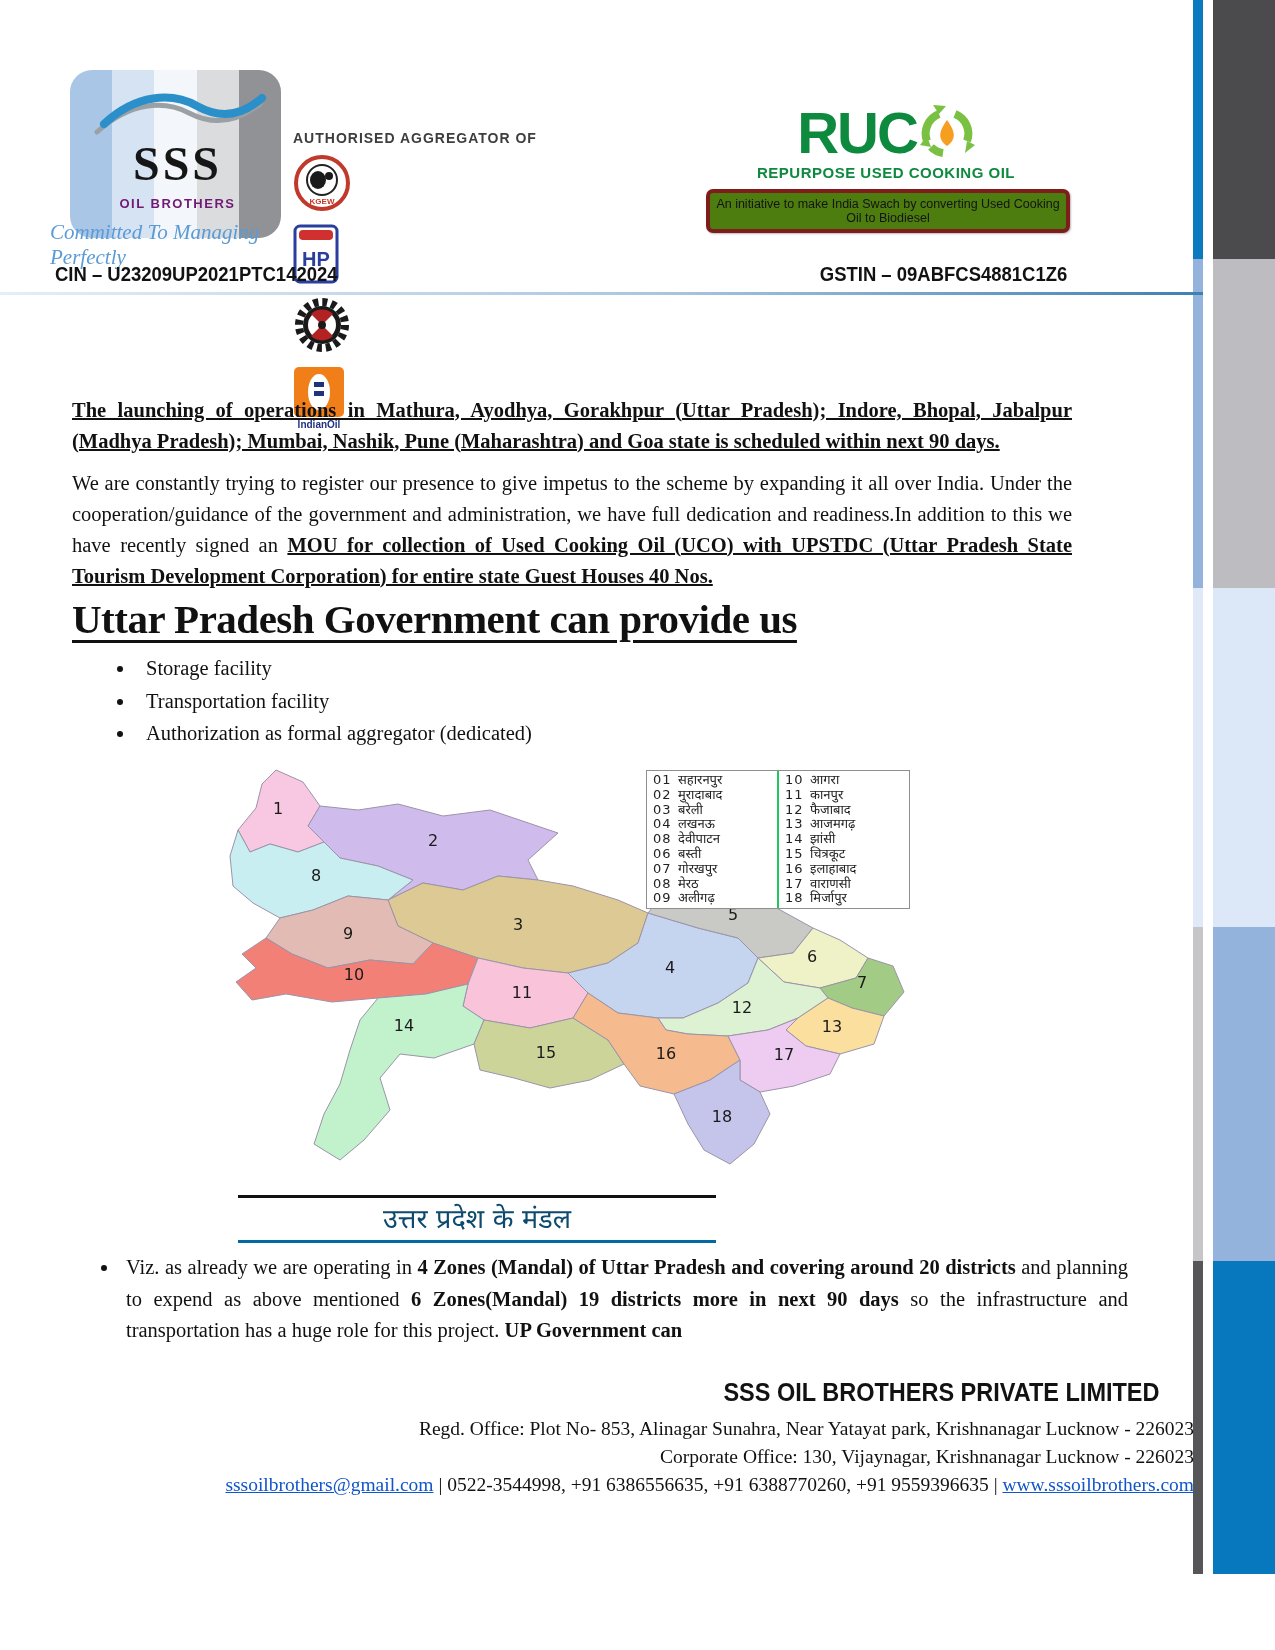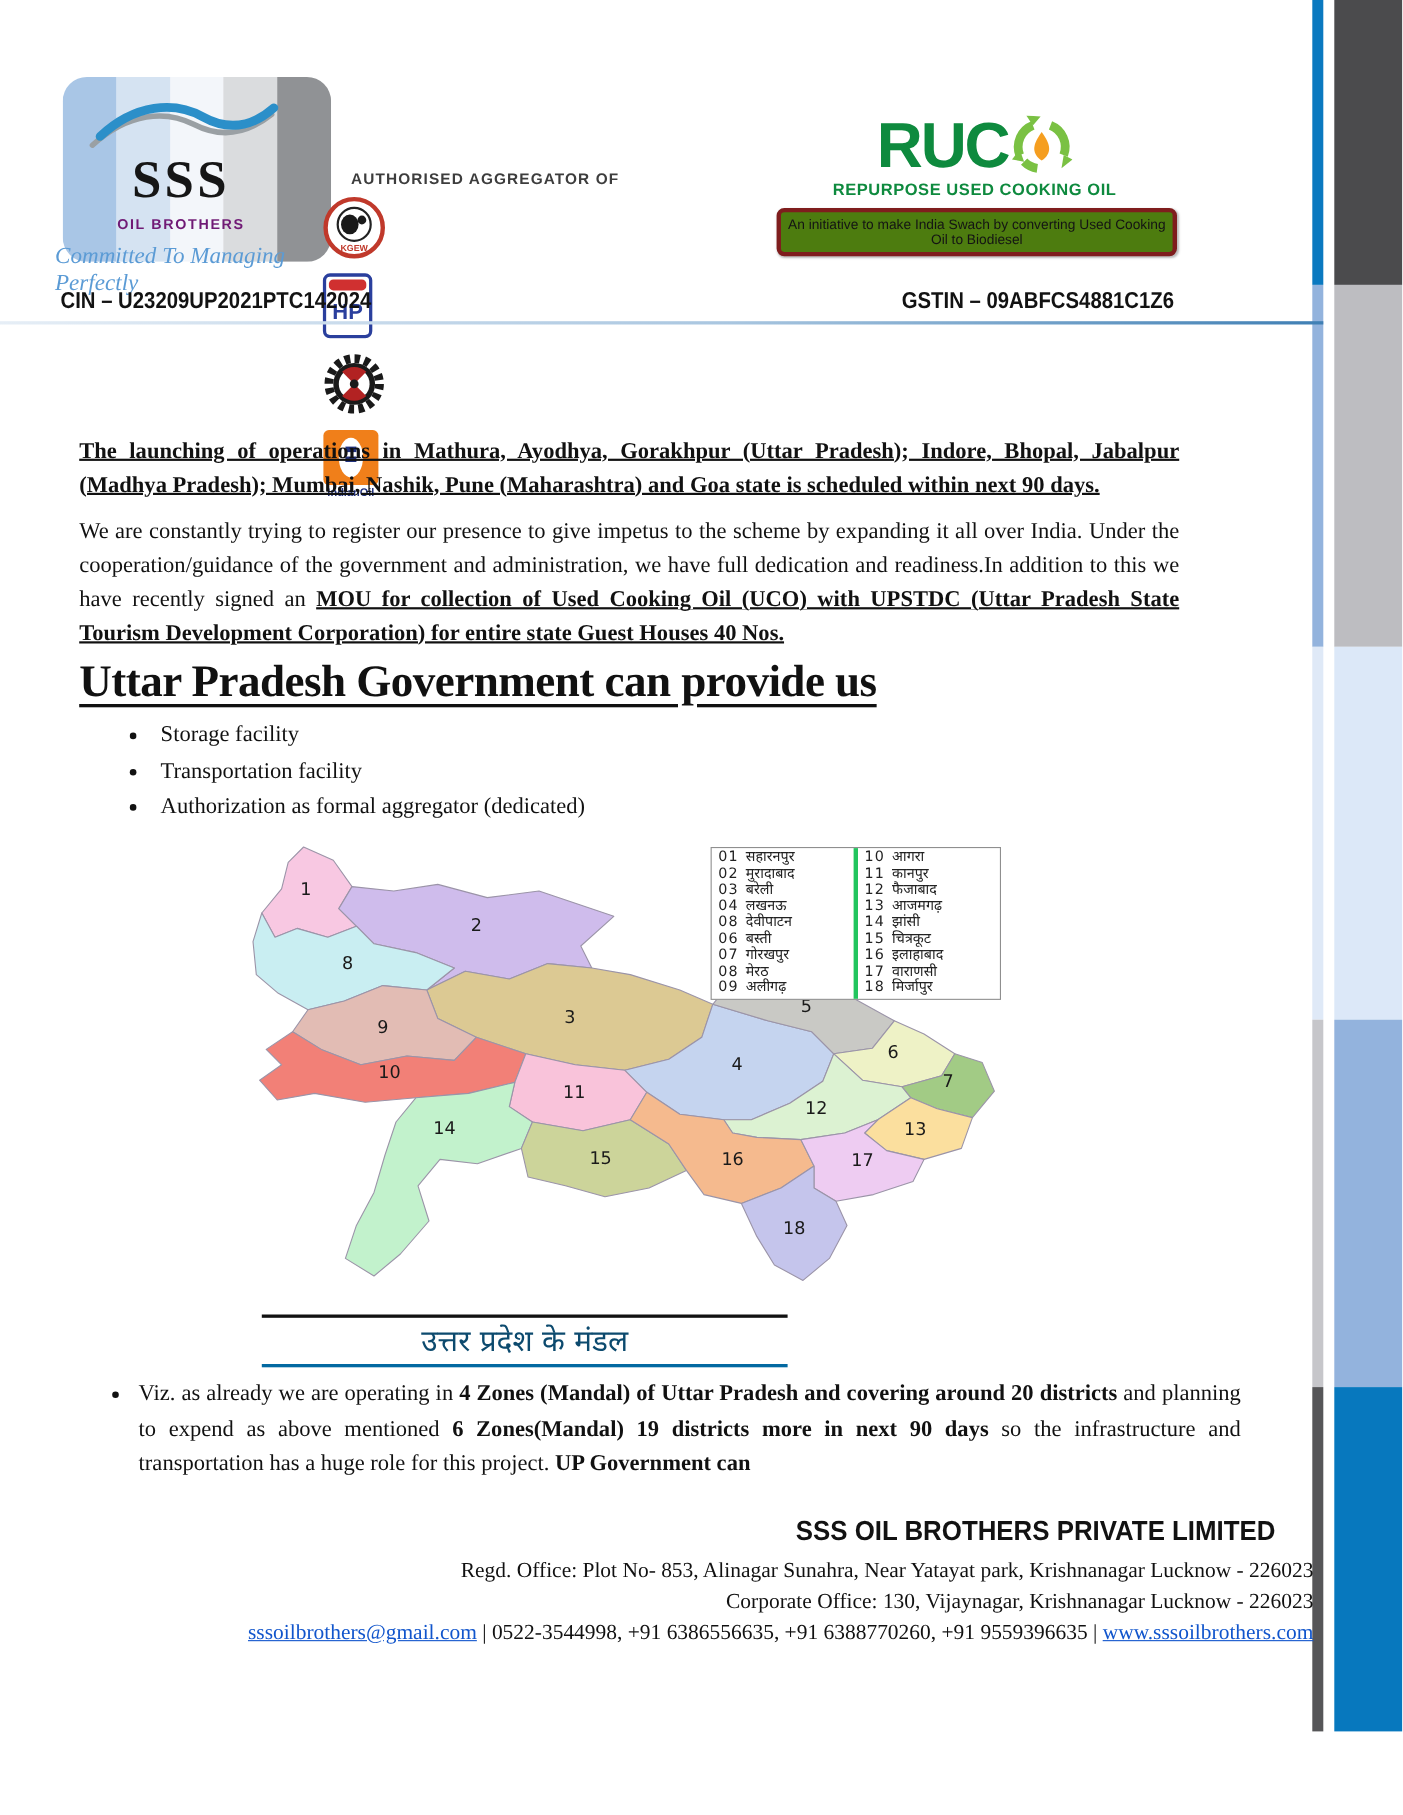--- a/index.html
+++ b/index.html
@@ -6,32 +6,32 @@
   .page{position:relative;width:1275px;height:1650px;background:#fff;overflow:hidden;
         font-family:"Liberation Serif","DejaVu Serif",serif;color:#111;}
 
   
   .stripe-col{position:absolute;top:0;}
   .stripe-narrow{left:1193px;width:10px;}
   .stripe-wide{left:1213px;width:62px;}
   .stripe-col div{width:100%;}
 
   
-  .logo-block{position:absolute;left:57px;top:70px;width:244px;height:168px;border-radius:22px;
+  .logo-block{position:absolute;left:70px;top:70px;width:211px;height:168px;border-radius:22px;
               overflow:hidden;display:flex;}
   .logo-block .stripe{flex:1 1 0;}
   .logo-wave{position:absolute;left:22px;top:10px;}
   .logo-sss{position:absolute;left:0;top:66px;width:215px;text-align:center;
             font-family:"Liberation Serif",serif;font-weight:bold;font-size:48px;letter-spacing:3px;color:#161616;}
   .logo-oil{position:absolute;left:0;top:126px;width:215px;text-align:center;
             font-family:"Liberation Sans",sans-serif;font-weight:bold;font-size:13px;letter-spacing:1.5px;color:#701a75;}
   .logo-tagline{position:absolute;left:50px;top:220px;width:245px;font-style:italic;
             font-family:"Liberation Serif",serif;font-size:21px;color:#5b9bd5;}
 
-  .aggregator{position:absolute;left:293px;top:154px;width:270px;text-align:right;}
+  .aggregator{position:absolute;left:293px;top:130px;width:270px;}
   .agg-label{font-family:"Liberation Sans",sans-serif;font-weight:bold;font-size:14px;color:#3d3d3d;letter-spacing:1px;}
   .agg-logos{margin-top:8px;display:flex;align-items:flex-start;gap:12px;flex-direction:column;}
   .agg-logo{display:flex;flex-direction:column;align-items:center;}
   .agg-logo .cap{font-family:"Liberation Sans",sans-serif;font-weight:bold;font-size:10px;color:#20317d;margin-top:1px;}
 
   .ruco{position:absolute;left:706px;top:104px;width:360px;text-align:center;}
   .ruco-word{display:flex;align-items:center;justify-content:center;gap:2px;}
   .ruco-ruc{font-family:"Liberation Sans",sans-serif;font-weight:bold;font-size:58px;letter-spacing:-2px;line-height:1;}
   .ruco-sub{font-family:"Liberation Sans",sans-serif;font-weight:bold;font-size:15px;letter-spacing:0.5px;margin-top:2px;}
   .ruco-box{margin:8px auto 0;width:344px;border:4px solid #7f1d1d;border-radius:7px;background:#4d7c0f;
@@ -55,21 +55,21 @@
   .bullets li{font-size:20.5px;line-height:32.5px;padding-left:10px;}
   .closing{position:absolute;left:72px;top:1252px;width:1008px;margin:0;padding-left:48px;}
   .closing li{font-size:20.5px;line-height:31.5px;text-align:justify;padding-left:6px;}
 
   
   .map-figure{position:absolute;left:228px;top:768px;width:690px;height:478px;}
   .map-svg{position:absolute;left:0;top:0;}
   .map-legend{position:absolute;left:418px;top:2px;width:262px;background:#fff;border:1px solid #8f8f8f;
               display:flex;font-family:"DejaVu Sans",sans-serif;font-size:13px;color:#222;}
   .lg-col{flex:1 1 0;padding:2px 0 2px 6px;}
-  .lg-col + .lg-col{border-left:4px solid #22c55e;}
+  .lg-col + .lg-col{border-left:2px solid #22c55e;}
   .lg-row{line-height:14.8px;white-space:nowrap;}
   .lg-num{display:inline-block;width:25px;letter-spacing:1px;}
   .map-caption{position:absolute;left:10px;top:427px;width:478px;text-align:center;
                border-top:3px solid #111;border-bottom:3px solid #0369a1;padding:1px 0 4px;
                font-size:27px;color:#0c4a6e;font-family:"DejaVu Sans",sans-serif;}
 
   
   .footer{position:absolute;left:16px;top:1378px;width:1150px;text-align:right;margin-left:28px;}
   .f-company{font-family:"Liberation Sans",sans-serif;font-weight:bold;font-size:25px;color:#121212;
              transform:scaleX(0.94);transform-origin:center;margin-bottom:8px;}

